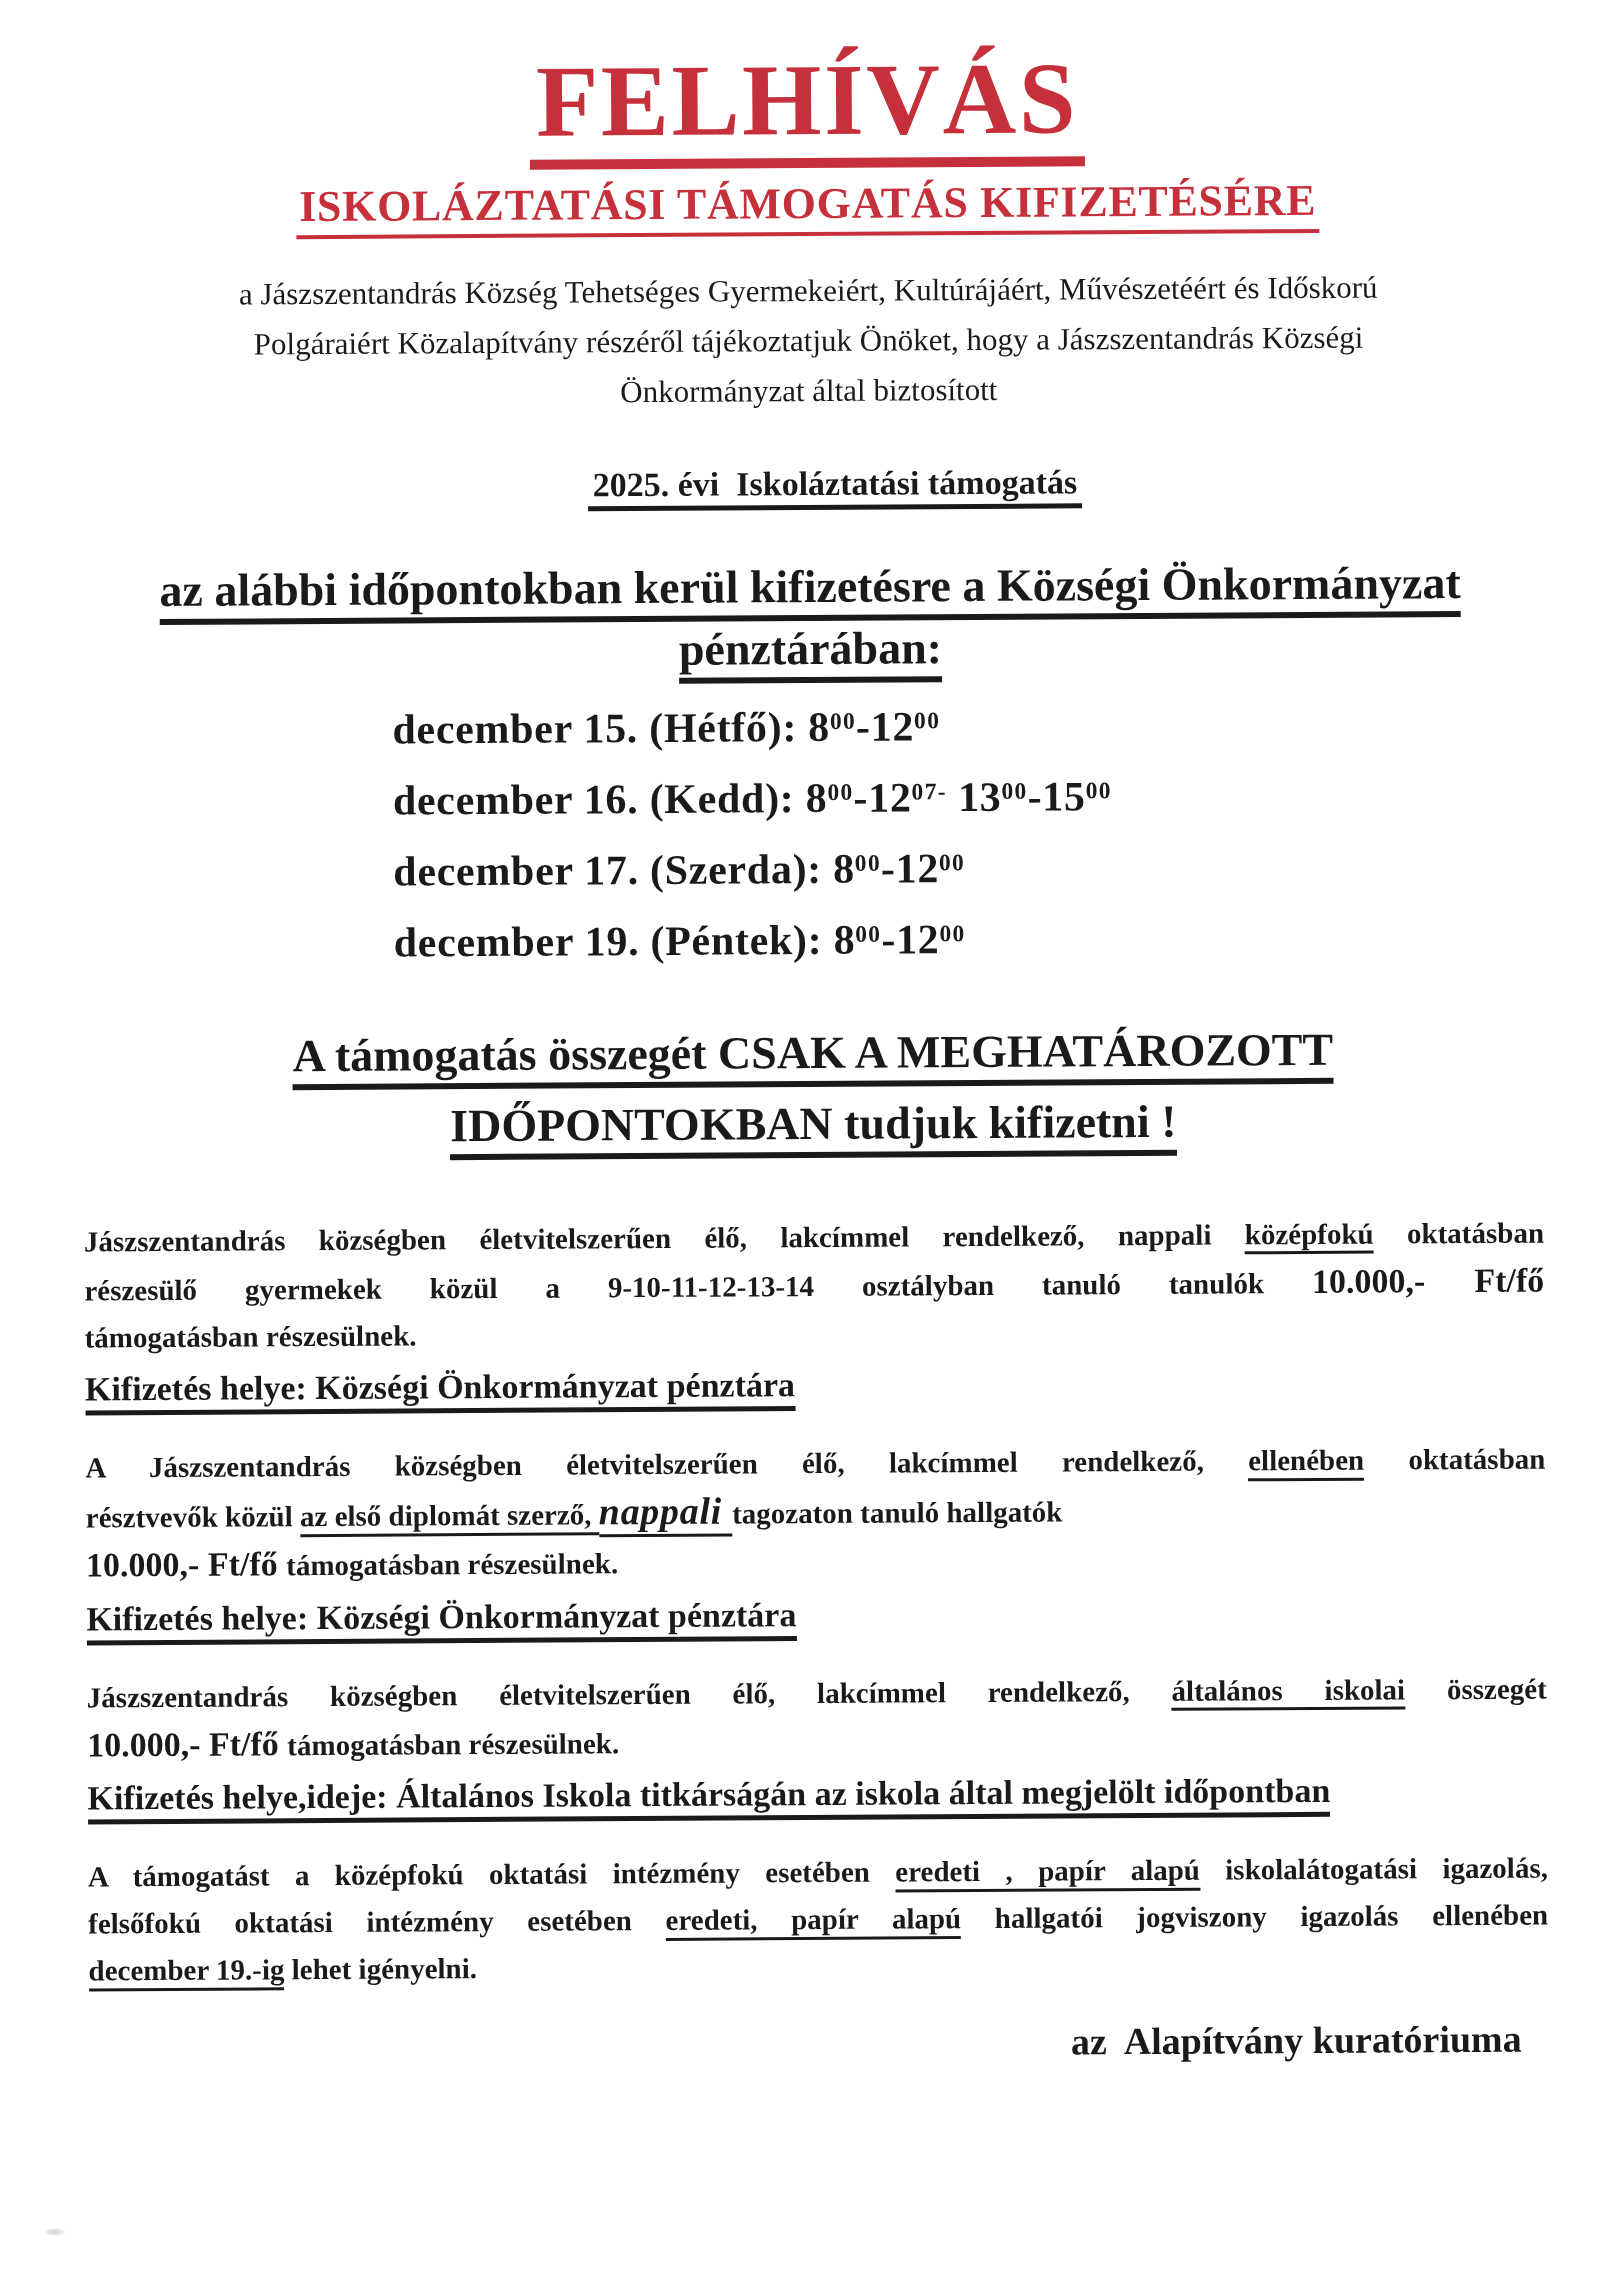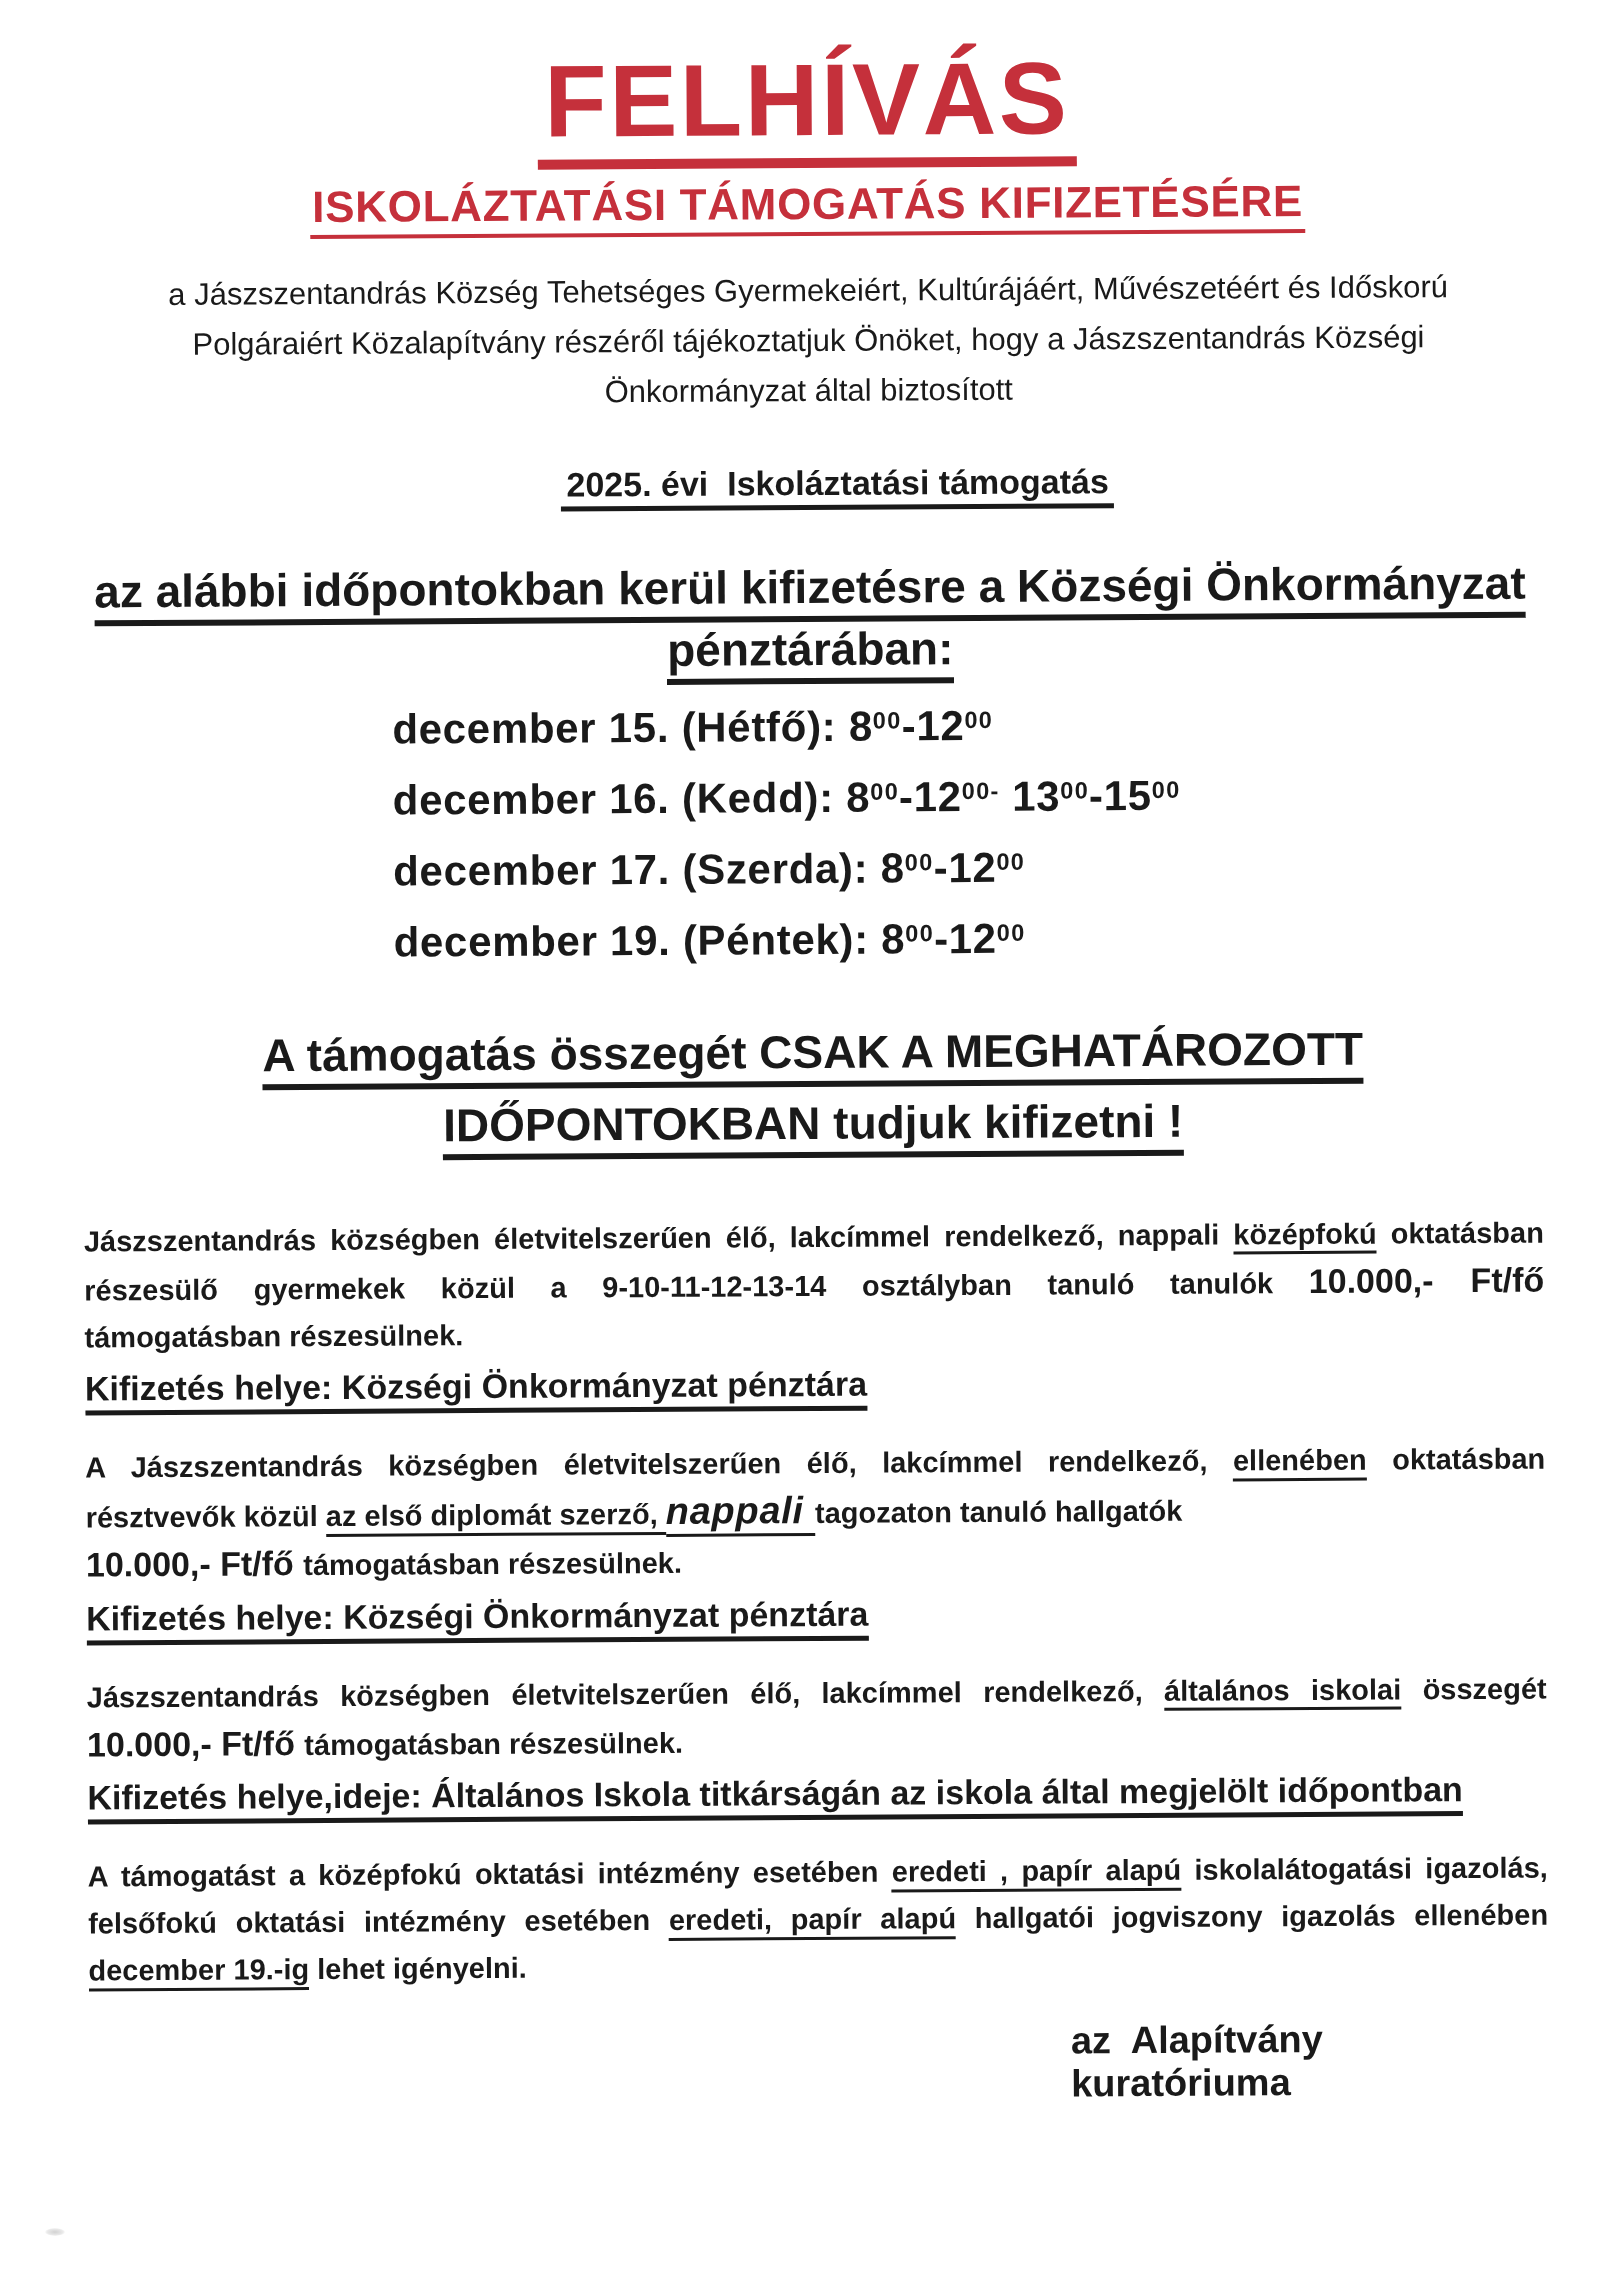--- a/index.html
+++ b/index.html
@@ -5,21 +5,21 @@
   :root{
     --red:#c5303b;
     --ink:#1a1a1a;
   }
   html,body{margin:0;padding:0;background:#888;}
   .page{
     position:relative;
     width:1623px;height:2295px;
     margin:0 auto;
     background:#ffffff;
-    font-family:Liberation Sans, sans-serif;
+    font-family:Liberation Serif, serif;
     color:var(--ink);
     overflow:hidden;
   }
   .tilt{transform:rotate(-0.35deg);transform-origin:50% 40%;padding-top:52px;}
 
   
   .title-wrap{text-align:center;}
   .doc-title{
     display:inline-block;
     font-size:102px;font-weight:700;line-height:.95;
@@ -99,21 +99,21 @@
       <span class="hl-u">2025. évi  Iskoláztatási támogatás</span>
     </div>
 
     <div class="sched-header">
       <div><span class="head-u">az alábbi időpontokban kerül kifizetésre a Községi Önkormányzat</span></div>
       <div><span class="head-u">pénztárában:</span></div>
     </div>
 
     <div class="schedule">
         <div class="sched-item">december 15. (Hétfő): 8<span class="sup">00</span>-12<span class="sup">00</span></div>
-        <div class="sched-item">december 16. (Kedd): 8<span class="sup">00</span>-12<span class="sup">00-</span> 13<span class="sup">00</span>-15<span class="sup">00</span></div>
+        <div class="sched-item">december 16. (Kedd): 8<span class="sup">00</span>-12<span class="sup">07-</span> 13<span class="sup">00</span>-15<span class="sup">00</span></div>
         <div class="sched-item">december 17. (Szerda): 8<span class="sup">00</span>-12<span class="sup">00</span></div>
         <div class="sched-item">december 19. (Péntek): 8<span class="sup">00</span>-12<span class="sup">00</span></div>
       </div>
 
     <div class="statement">
       <div><span class="head-u">A támogatás összegét CSAK A MEGHATÁROZOTT</span></div>
       <div><span class="head-u">IDŐPONTOKBAN tudjuk kifizetni !</span></div>
     </div>
 
     <div class="content">

